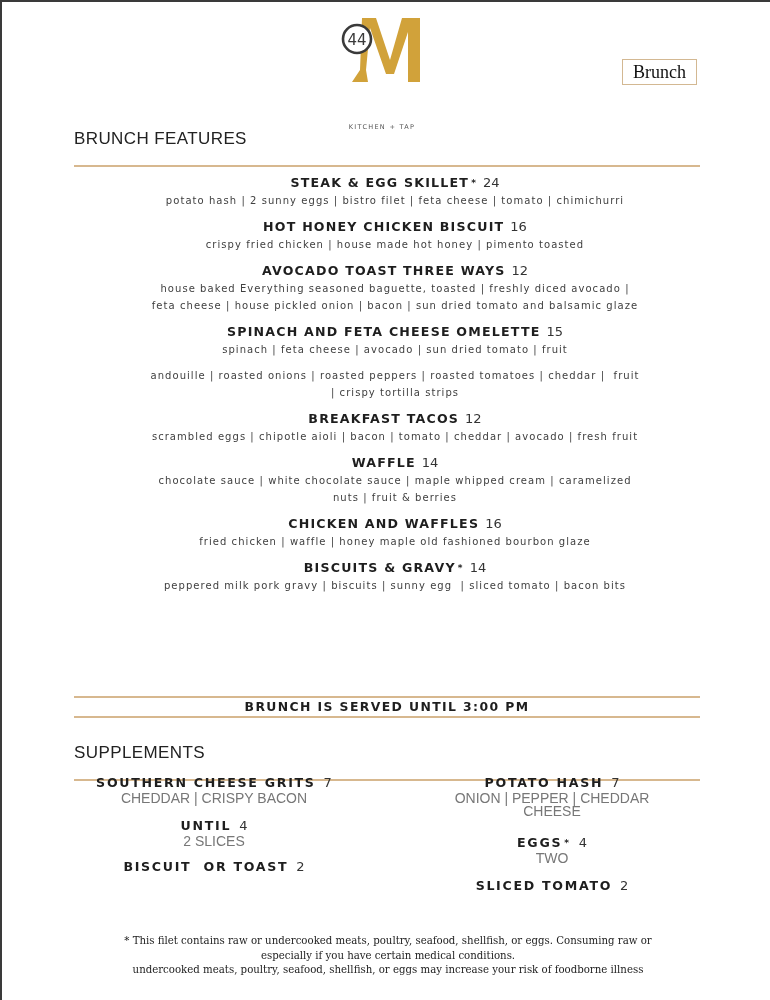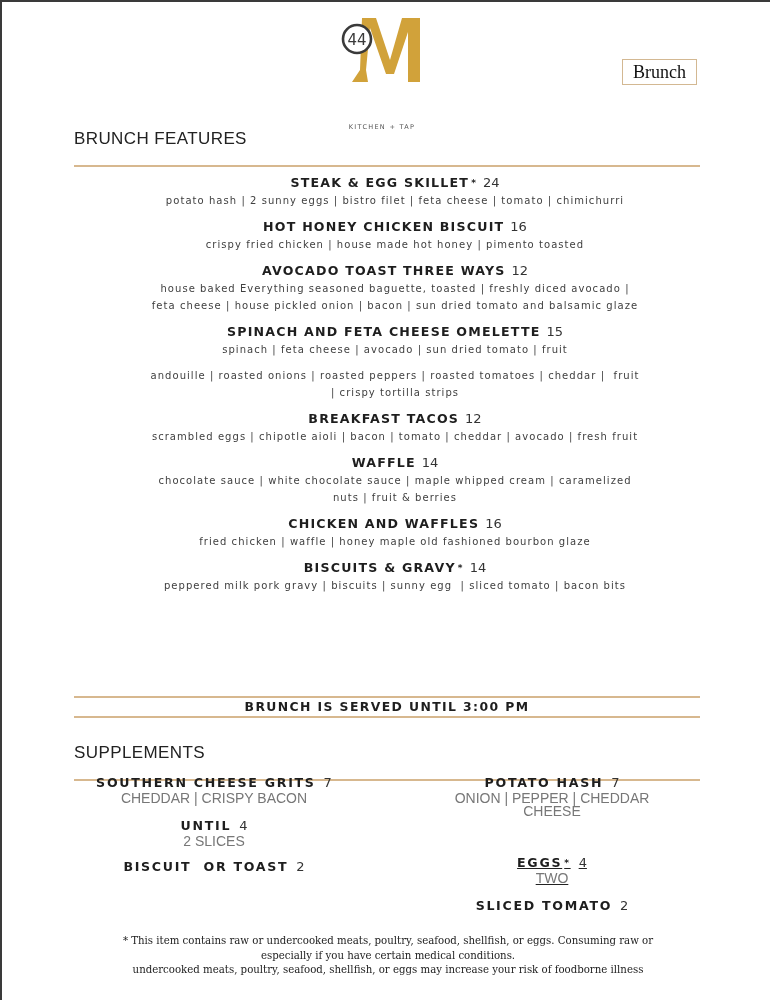--- a/index.html
+++ b/index.html
@@ -147,26 +147,26 @@
   <div style="margin-top:10px;">
     <div class="supp-title"><span style="white-space:pre;text-align:right;">BISCUIT  OR TOAST</span><span class="supp-price">2</span></div>
   </div>
 </div>
 
 <div class="abs supp-col" style="left:430px; top:772px; width:240px;">
   <div>
     <div class="supp-title"><span>POTATO HASH</span><span class="supp-price">7</span></div>
     <div class="supp-desc">ONION | PEPPER | CHEDDAR CHEESE</div>
   </div>
-  <div style="margin-top:36px;text-decoration:underline;">
+  <div style="margin-top:16px;">
     <div class="supp-title"><span>EGGS</span><span class="item-star">*</span><span class="supp-price">4</span></div>
     <div class="supp-desc">TWO</div>
   </div>
   <div style="margin-top:12px;">
     <div class="supp-title"><span>SLICED TOMATO</span><span class="supp-price">2</span></div>
   </div>
 </div>
 
 <div class="abs disclaimer">
-  <div>* This item contains raw or undercooked meats, poultry, seafood, shellfish, or eggs.  Consuming raw or</div>
+  <div>* This filet contains raw or undercooked meats, poultry, seafood, shellfish, or eggs.  Consuming raw or</div>
   <div>especially if you have certain medical conditions.</div>
   <div>undercooked meats, poultry, seafood, shellfish, or eggs may increase your risk of foodborne illness</div>
 </div>
 
 </body></html>

